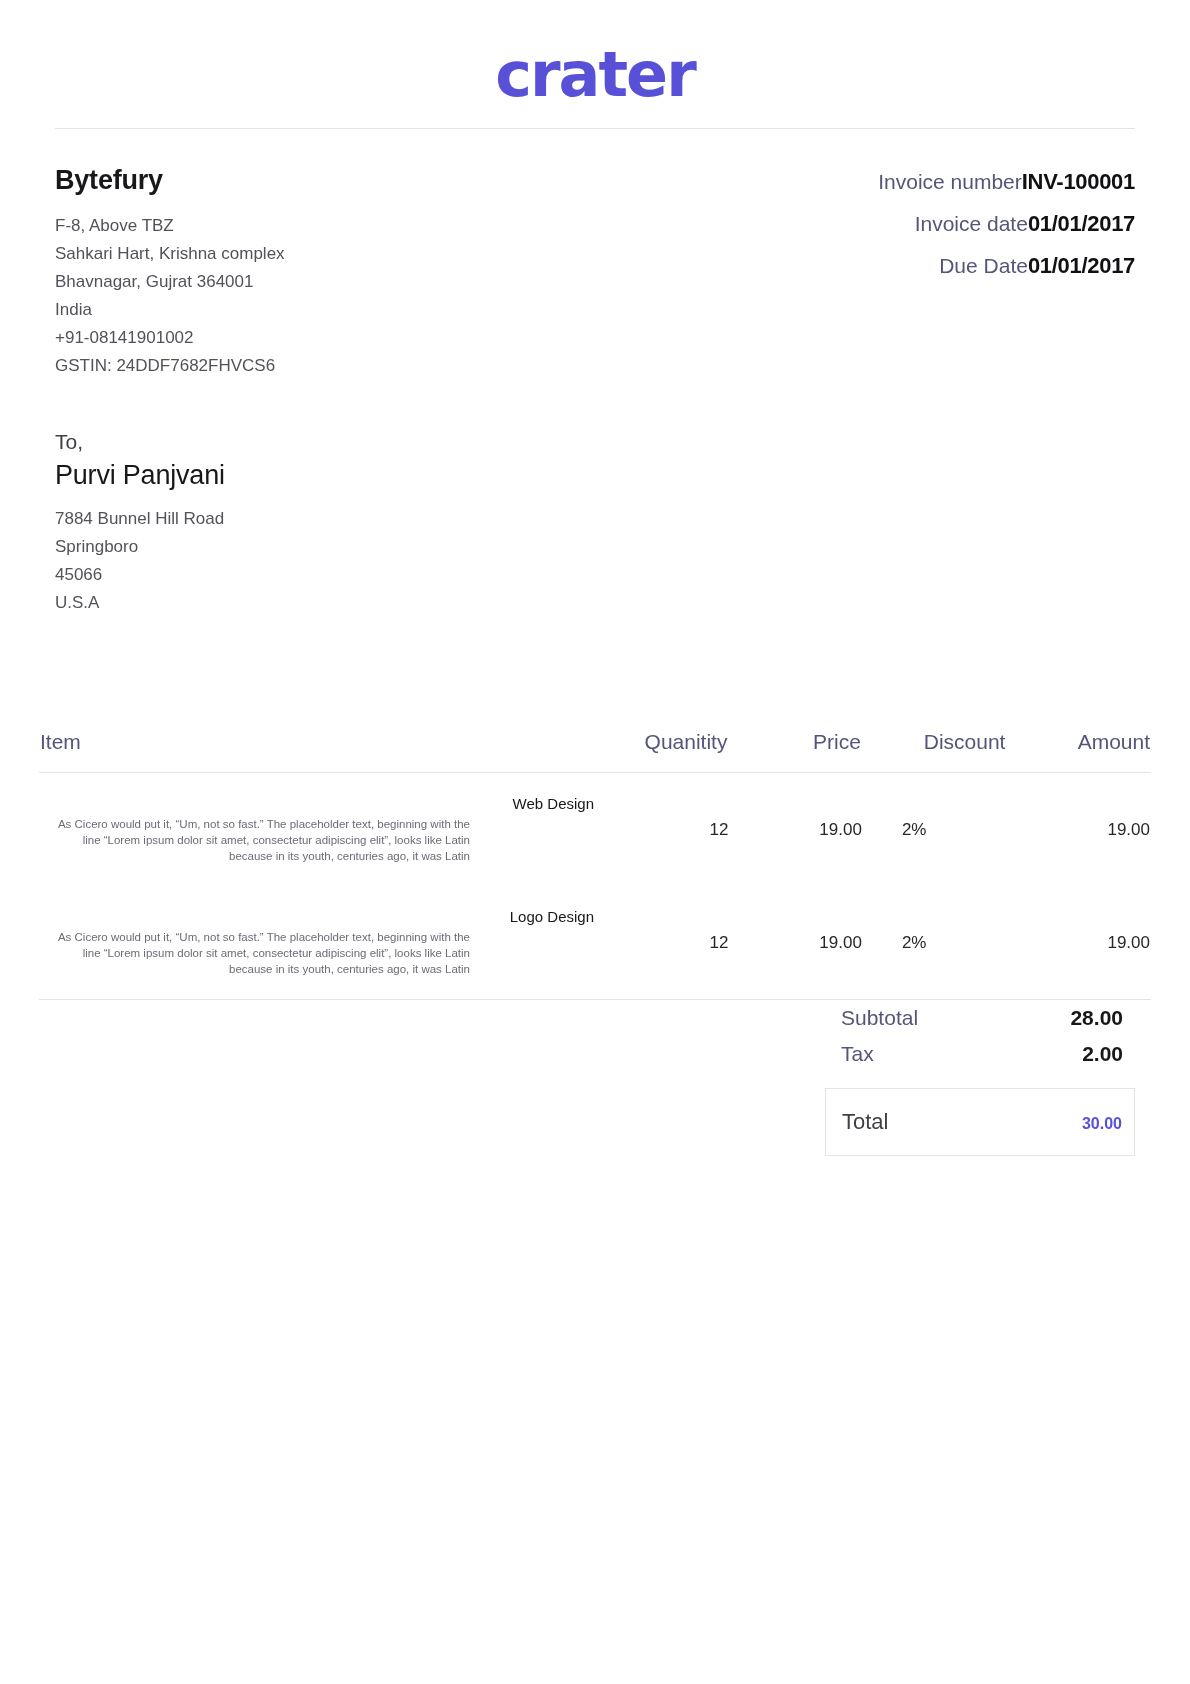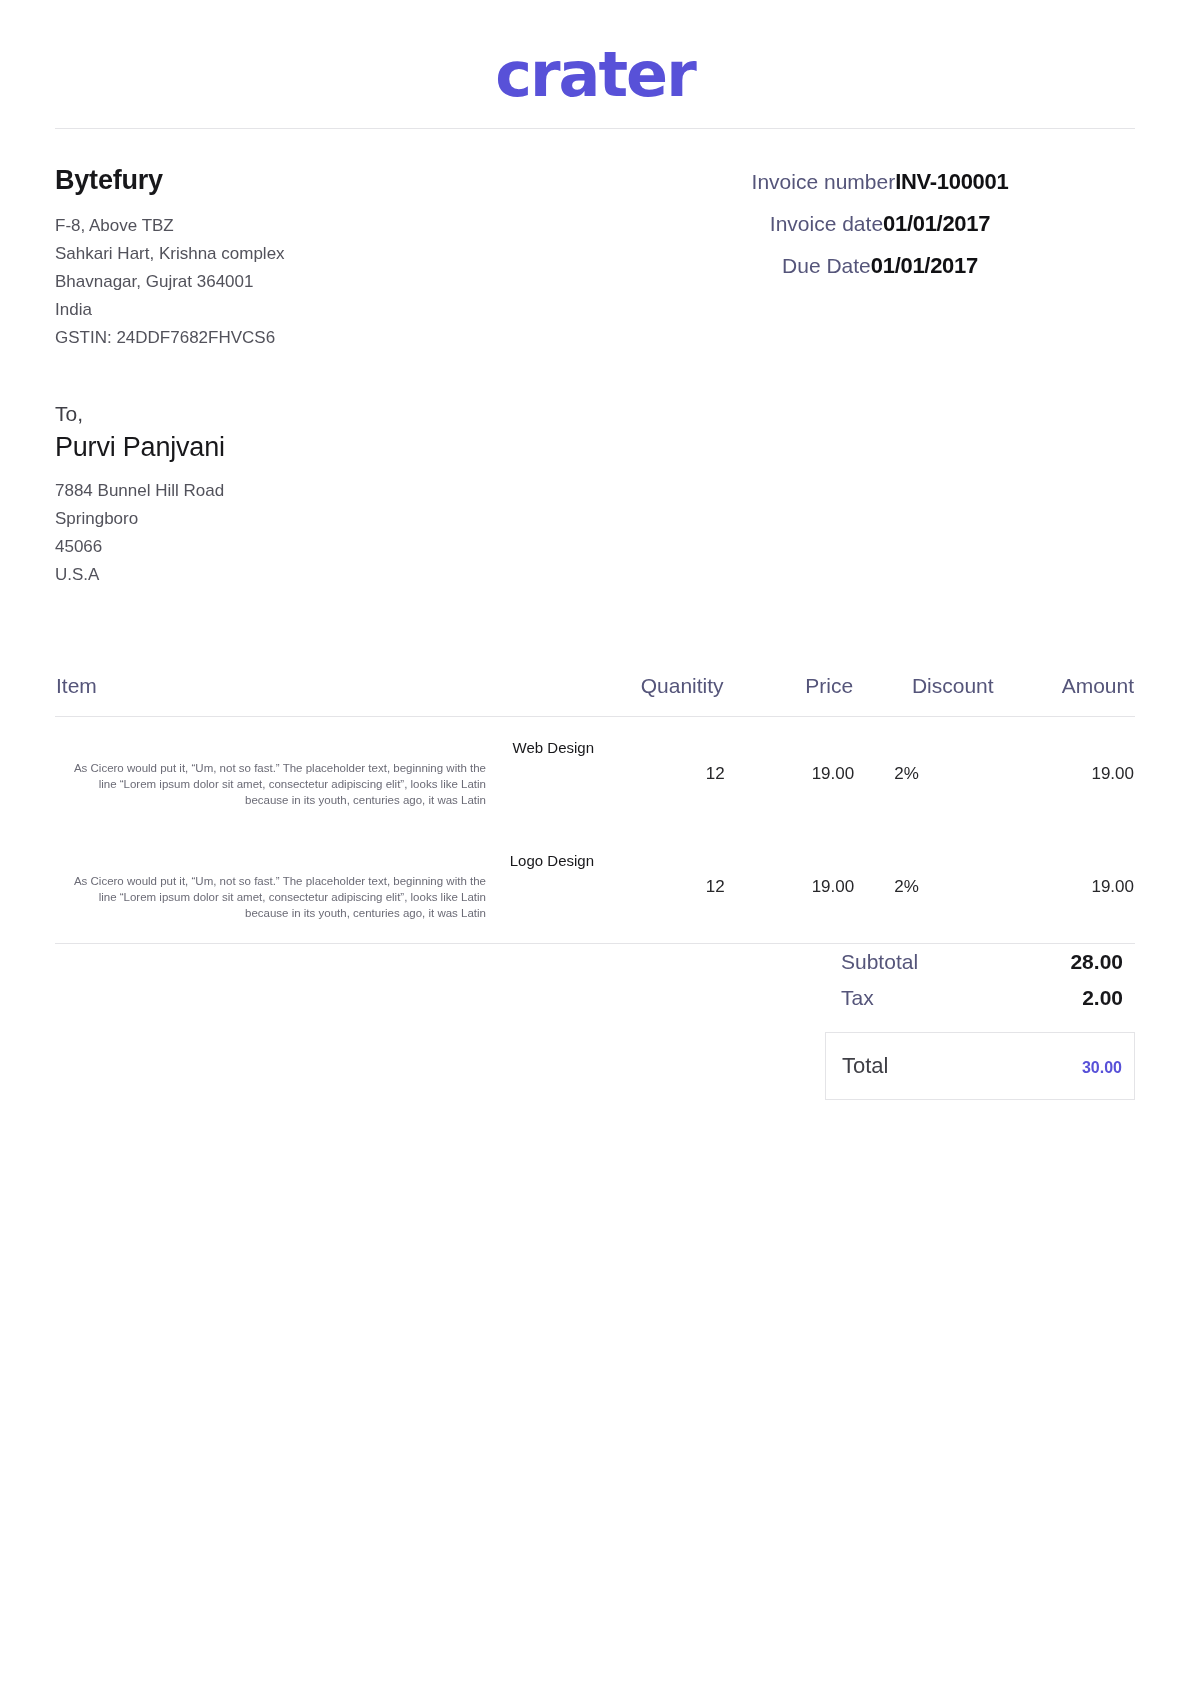--- a/index.html
+++ b/index.html
@@ -68,21 +68,21 @@
     line-height: 28px;
     color: #52525b;
   }
   .invoice-meta {
     flex: 1;
     padding-left: 50px;
     padding-top: 4px;
   }
   .meta-row {
     display: flex;
-    justify-content: center;
+    justify-content: flex-end;
     align-items: baseline;
     margin-bottom: 16px;
   }
   .meta-label {
     font-size: 21px;
     color: #55557a;
     font-weight: 400;
   }
   .meta-value {
     font-size: 22px;
@@ -107,22 +107,22 @@
     letter-spacing: -0.2px;
   }
   .billto-line {
     font-size: 17px;
     line-height: 28px;
     color: #52525b;
   }
 
   
   .items {
-    padding: 0 55px;
-    margin-top: 84px;
+    padding: 0 39px;
+    margin-top: 112px;
   }
   table.items-table {
     width: 100%;
     border-collapse: collapse;
   }
   table.items-table thead th {
     font-size: 21px;
     font-weight: 400;
     color: #55557a;
     padding-bottom: 18px;
@@ -226,20 +226,21 @@
 
   <div class="top-divider"></div>
 
   <div class="header">
     <div class="company">
       <div class="company-name">Bytefury</div>
       <div class="company-line">F-8, Above TBZ</div>
       <div class="company-line">Sahkari Hart, Krishna complex</div>
       <div class="company-line">Bhavnagar, Gujrat 364001</div>
       <div class="company-line">India</div>
+      <div class="company-line">+91-08141901002</div>
       <div class="company-line">GSTIN: 24DDF7682FHVCS6</div>
     </div>
 
     <div class="invoice-meta">
       <div class="meta-row">
         <span class="meta-label">Invoice number</span>
         <span class="meta-value">INV-100001</span>
       </div>
       <div class="meta-row">
         <span class="meta-label">Invoice date</span>

